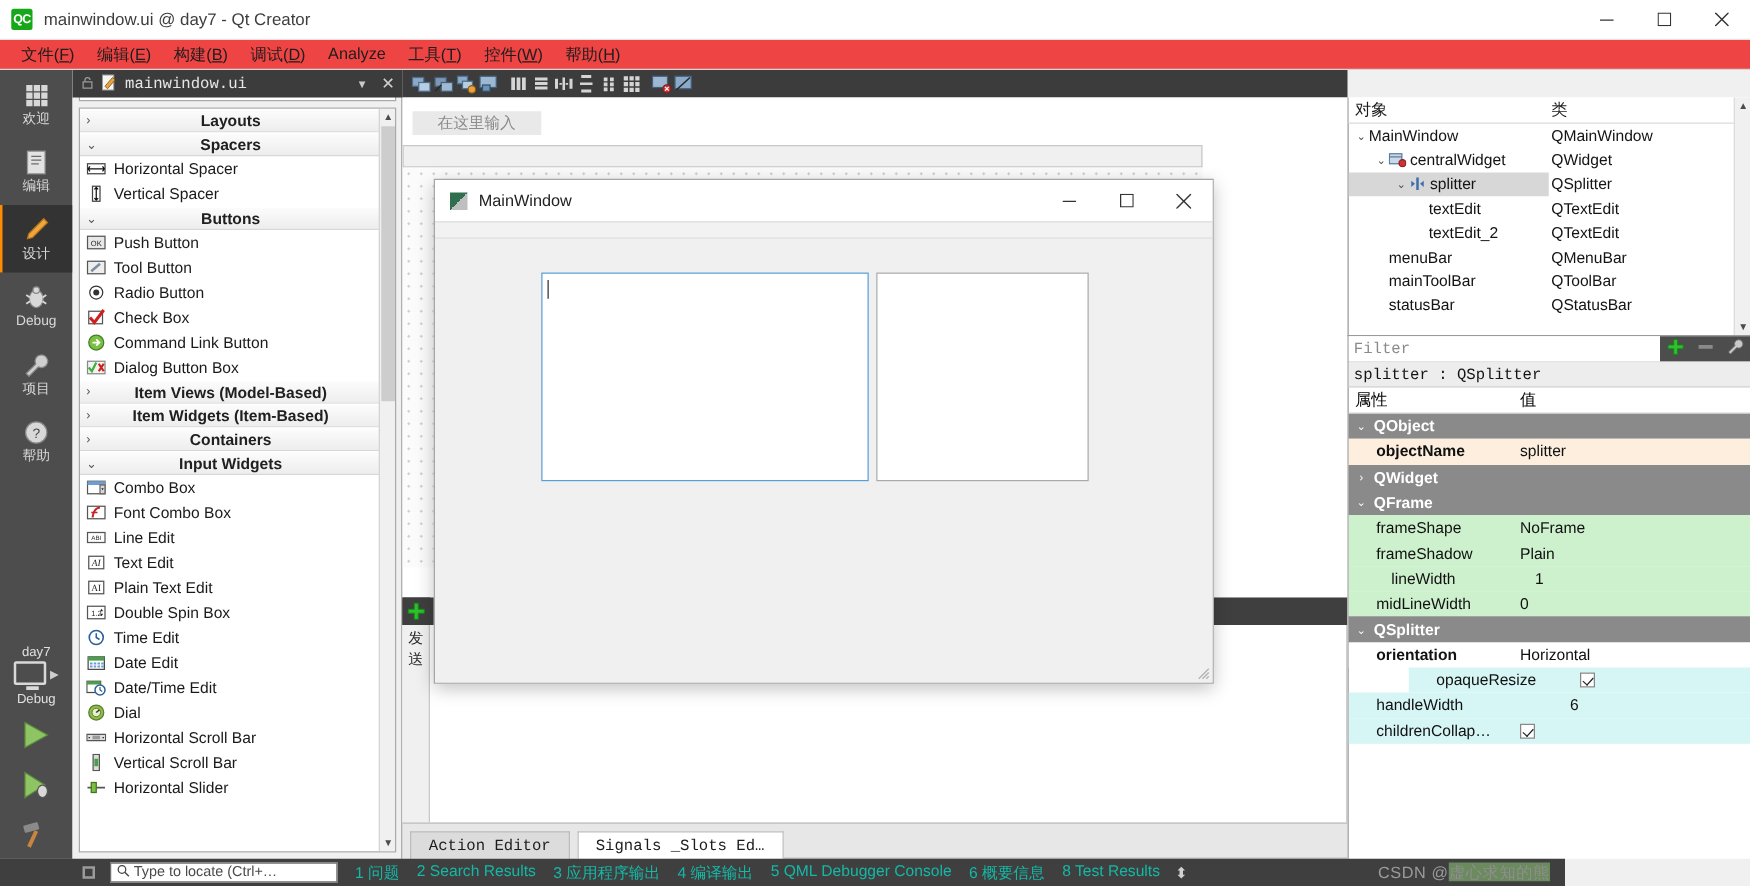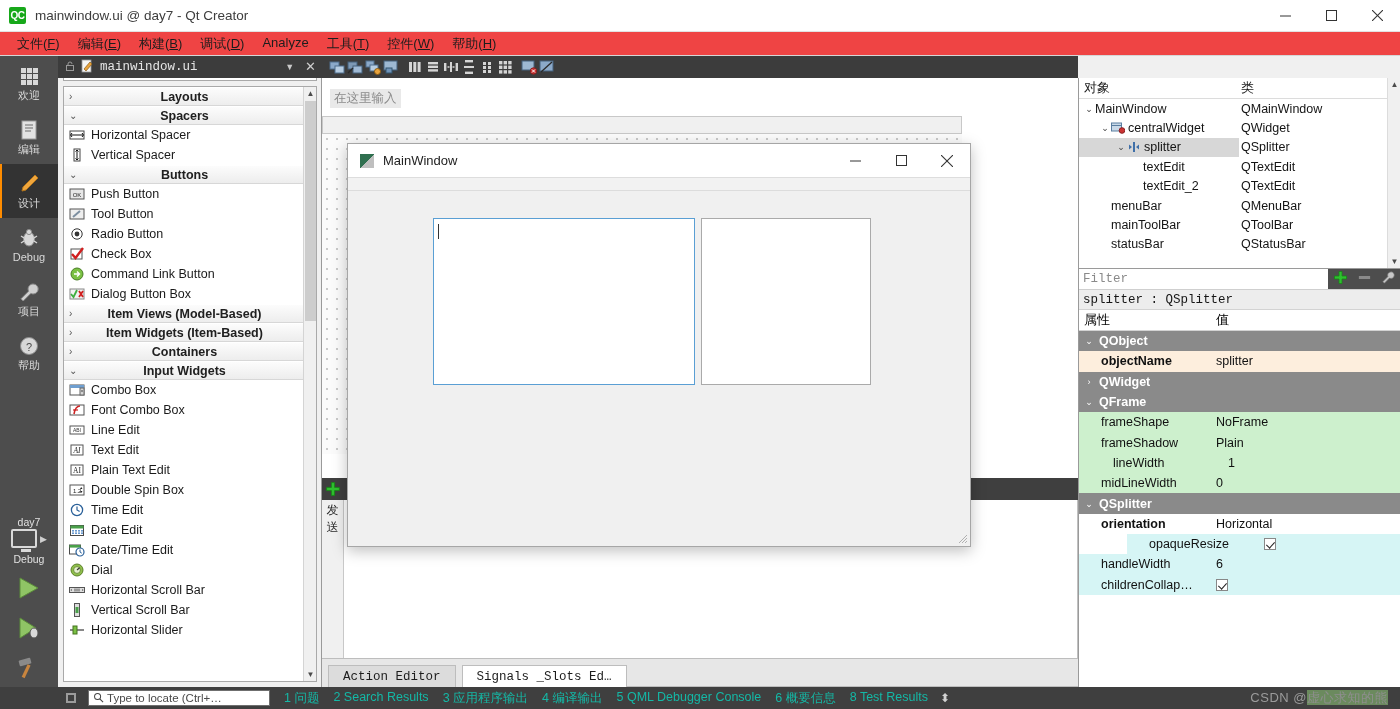--- a/index.html
+++ b/index.html
@@ -124,21 +124,21 @@
     background: #3c3c3c; display:flex; align-items:center; gap: 5px; padding-left: 6px;
     color: #d6d6d6;
   }
   .tab-filename { font-family: "Liberation Mono", monospace; font-size: 12.5px; color: #e6e6e6; }
   .designer-canvas {
     position: absolute; left: 322px; top: 78px; width: 756px; height: 400px;
     background: #ffffff; overflow: hidden;
   }
   .canvas-typehere {
     position: absolute; left: 8px; top: 11px;
-    background: #e9e9e9; color: #8b8b8b; font-size: 12.5px; padding: 1px 4px;
+    background: #e9e9e9; color: #8b8b8b; font-size: 12.5px; padding: 1px 20px;
   }
   .form-menubar {
     position: absolute; left: 0; top: 38px; width: 640px; height: 18px;
     background: #f0f0f0; border: 1px solid #c8c8c8;
   }
   .form-central {
     position: absolute; left: 0; top: 56px; width: 640px; height: 320px;
     background-color: #fbfbfb;
     background-image: radial-gradient(#c9c9c9 1px, transparent 1px);
     background-size: 10px 10px;
@@ -250,21 +250,21 @@
   .pe-prow .a.bold { font-weight: bold; }
   .pe-prow .b { flex: 1; padding-left: 5px; display:flex; align-items:center; }
   .pe-chk { width: 12px; height: 12px; border: 1px solid #888; background: #fff; position: relative; }
   .pe-chk:after {
     content: ""; position: absolute; left: 3px; top: 1px; width: 4px; height: 7px;
     border: solid #222; border-width: 0 1.6px 1.6px 0; transform: rotate(42deg);
   }
 
   
   .statusbar {
-    position: absolute; left: 0; bottom: 0; width: 1400px; height: 22px;
+    position: absolute; left: 0; bottom: 0; width: 1252px; height: 22px;
     background: #3f3f3f; display: flex; align-items: center; color: #d2d2d2;
   }
   .sb-sq { width: 10px; height: 10px; border: 2px solid #9b9b9b; margin-left: 66px; }
   .sb-locate {
     margin-left: 12px; width: 182px; height: 16px; background: #ffffff;
     border: 1px solid #6f6f6f; display:flex; align-items:center; gap:3px;
     padding-left: 4px; color: #4a4a4a; font-size: 11.5px;
   }
   .sb-items { display:flex; align-items:flex-start; margin-left: 14px; gap: 14px;
     font-family: Liberation Sans, sans-serif; font-size: 12.5px; color: #14b8a6; }
@@ -936,21 +936,21 @@
         <div class="pe-prow" style="background: rgb(255, 255, 255);">
           <div class="a bold">orientation</div>
           <div class="b">Horizontal</div>
         </div>
         <div class="pe-prow" style="background: rgb(214, 245, 245); margin-left: 48px;">
           <div class="a">opaqueResize</div>
           <div class="b">
             <span class="pe-chk"></span>
           </div>
         </div>
-        <div class="pe-prow" style="background: rgb(214, 245, 245);">
+        <div class="pe-prow" style="background: rgb(214, 245, 245); gap: 40px;">
           <div class="a">handleWidth</div>
           <div class="b">6</div>
         </div>
         <div class="pe-prow" style="background: rgb(214, 245, 245);">
           <div class="a">childrenCollap…</div>
           <div class="b">
             <span class="pe-chk"></span>
           </div>
         </div>
       </div>

